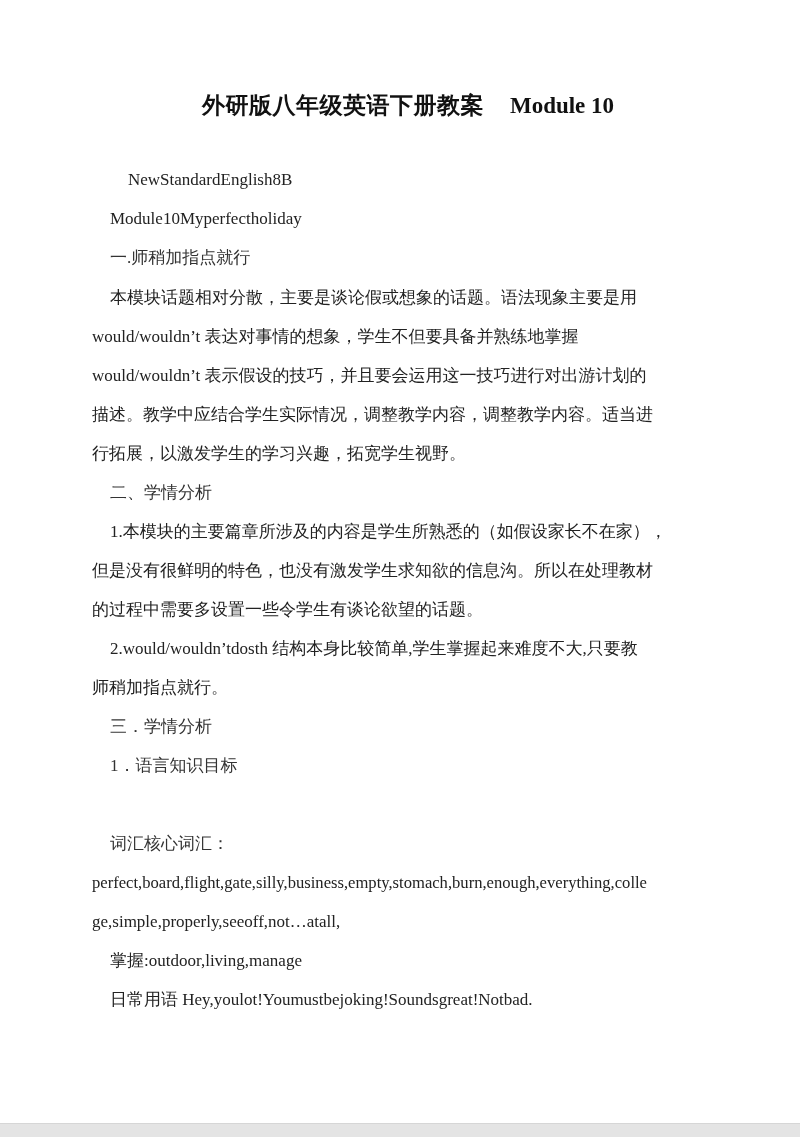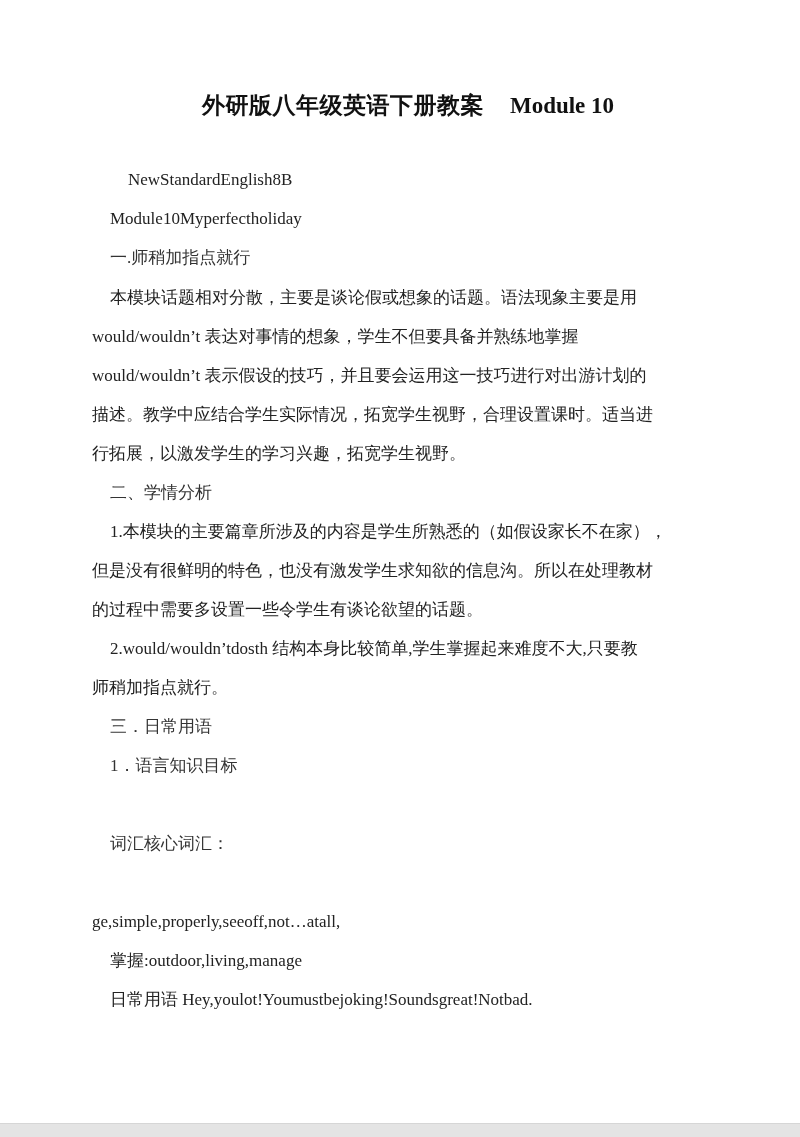--- a/index.html
+++ b/index.html
@@ -86,33 +86,34 @@
     <span class="cn">外研版八年级英语下册教案</span><span class="en">Module 10</span>
   </div>
 
   <div class="line" style="left:120px; top:170px;">NewStandardEnglish8B</div>
   <div class="line" style="left:102px; top:209px;">Module10Myperfectholiday</div>
 
   <div class="line heading" style="left:102px; top:248px;">一.师稍加指点就行</div>
   <div class="line" style="left:102px; top:288px;">本模块话题相对分散，主要是谈论假或想象的话题。语法现象主要是用</div>
   <div class="line" style="left:84px; top:327px;">would/wouldn’t 表达对事情的想象，学生不但要具备并熟练地掌握</div>
   <div class="line" style="left:84px; top:366px;">would/wouldn’t 表示假设的技巧，并且要会运用这一技巧进行对出游计划的</div>
-  <div class="line" style="left:84px; top:405px;">描述。教学中应结合学生实际情况，拓宽学生视野，合理设置课时。适当进</div>
+  <div class="line" style="left:84px; top:405px;">描述。教学中应结合学生实际情况，调整教学内容，调整教学内容。适当进</div>
   <div class="line" style="left:84px; top:444px;">行拓展，以激发学生的学习兴趣，拓宽学生视野。</div>
 
   <div class="line heading" style="left:102px; top:483px;">二、学情分析</div>
   <div class="line" style="left:102px; top:522px;">1.本模块的主要篇章所涉及的内容是学生所熟悉的（如假设家长不在家），</div>
   <div class="line" style="left:84px; top:561px;">但是没有很鲜明的特色，也没有激发学生求知欲的信息沟。所以在处理教材</div>
   <div class="line" style="left:84px; top:600px;">的过程中需要多设置一些令学生有谈论欲望的话题。</div>
   <div class="line" style="left:102px; top:639px;">2.would/wouldn’tdosth 结构本身比较简单,学生掌握起来难度不大,只要教</div>
   <div class="line" style="left:84px; top:678px;">师稍加指点就行。</div>
 
-  <div class="line heading" style="left:102px; top:717px;">三．日常用语</div>
+  <div class="line heading" style="left:102px; top:717px;">三．学情分析</div>
   <div class="line heading" style="left:102px; top:756px;">1．语言知识目标</div>
 
   <div class="line heading" style="left:102px; top:834px;">词汇核心词汇：</div>
+  <div class="line" style="left:84px; top:873px; font-size:16.6px;">perfect,board,flight,gate,silly,business,empty,stomach,burn,enough,everything,colle</div>
   <div class="line" style="left:84px; top:912px;">ge,simple,properly,seeoff,not…atall,</div>
   <div class="line" style="left:102px; top:951px;">掌握:outdoor,living,manage</div>
   <div class="line" style="left:102px; top:990px;">日常用语 Hey,youlot!Youmustbejoking!Soundsgreat!Notbad.</div>
 
 </div>
 
 <div class="bottom-strip"></div>
 
 </body></html>

